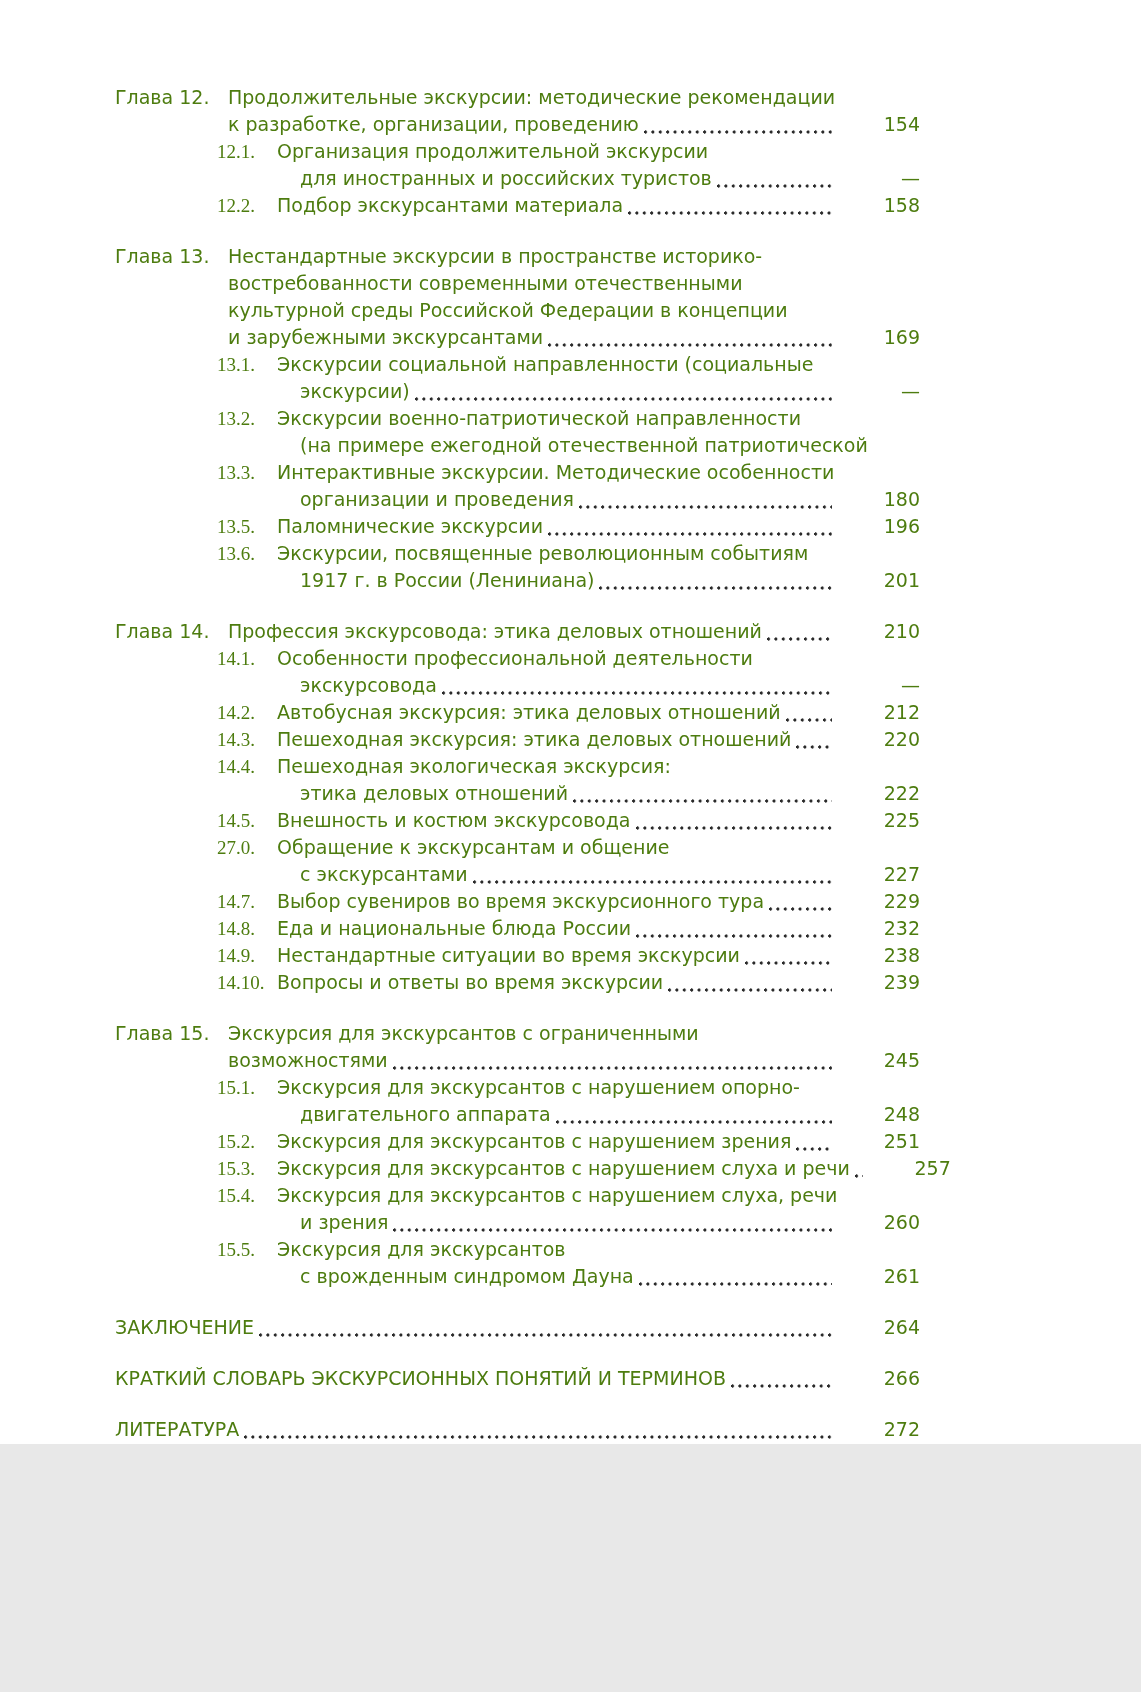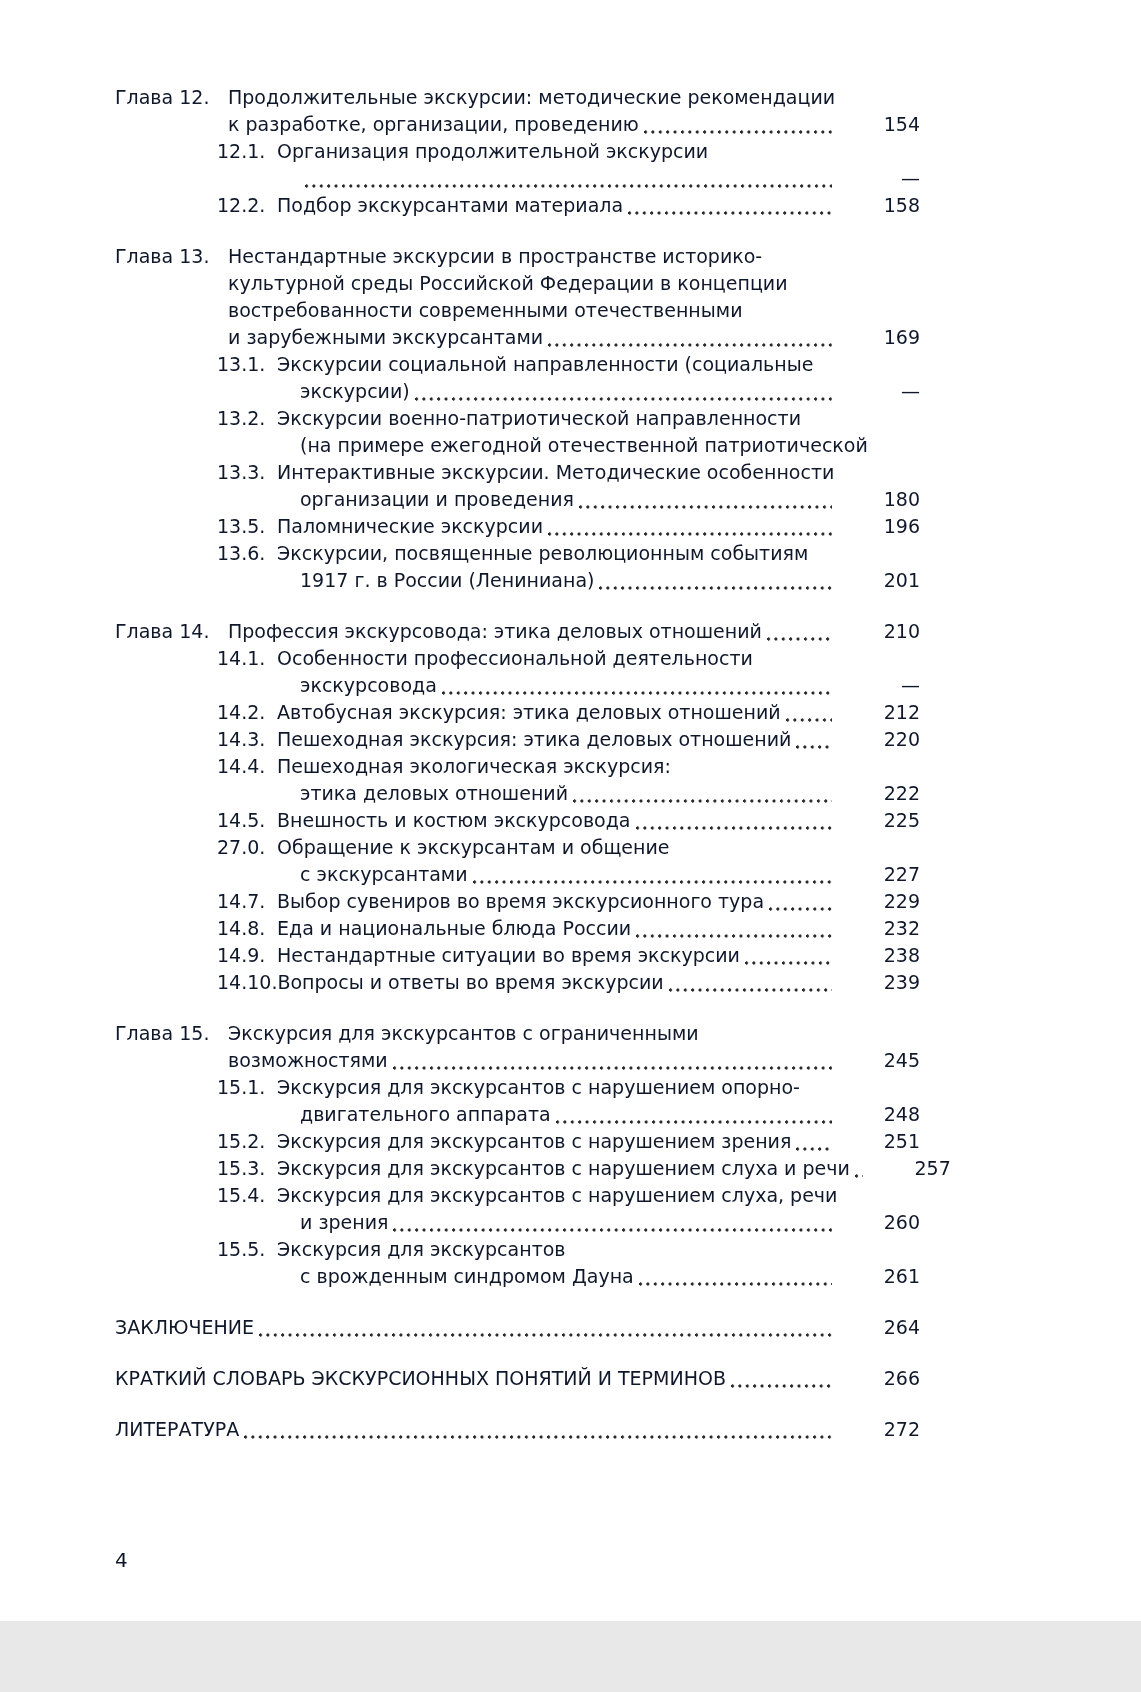--- a/index.html
+++ b/index.html
@@ -4,24 +4,24 @@
 <title>Document page</title>
 <style>
   html, body {
     margin: 0;
     padding: 0;
     background: #e8e8e8;
   }
   .page {
     position: relative;
     width: 1141px;
-    height: 1621px;
+    height: 1444px;
     margin: 0 auto;
     background: #ffffff;
-    color: #0f172a;
+    color: #4d7c0f;
     font-family: "DejaVu Sans", "Liberation Sans", sans-serif;
     font-size: 19px;
     overflow: hidden;
   }
   .toc {
     position: absolute;
     top: 84px;
     left: 115px;
     width: 805px;
   }
@@ -42,20 +42,21 @@
     white-space: nowrap;
   }
   .entry.chapter .line.wrap { padding-left: 113px; }
 
   
   .entry.section { padding-left: 102px; }
   .entry.section .label {
     flex: none;
     min-width: 60px;
     white-space: nowrap;
+    font-family: Liberation Serif, serif;
   }
   .entry.section .line.wrap { padding-left: 83px; }
 
   
   .leader {
     flex: 1 1 auto;
     min-width: 10px;
     position: relative;
     margin-left: 3px;
   }
@@ -102,42 +103,43 @@
           <span class="leader"></span>
           <span class="pagenum">154</span>
         </div>
       </div>
       <div class="entry section">
         <div class="line first">
           <span class="label">12.1.</span>
           <span class="text">Организация продолжительной экскурсии</span>
         </div>
         <div class="line wrap">
+          <span class="text">для иностранных и российских туристов</span>
           <span class="leader"></span>
           <span class="pagenum">—</span>
         </div>
       </div>
       <div class="entry section">
         <div class="line first">
           <span class="label">12.2.</span>
           <span class="text">Подбор экскурсантами материала</span>
           <span class="leader"></span>
           <span class="pagenum">158</span>
         </div>
       </div>
       <div class="entry chapter">
         <div class="line first">
           <span class="label">Глава 13.</span>
           <span class="text">Нестандартные экскурсии в пространстве историко-</span>
         </div>
         <div class="line wrap">
+          <span class="text">востребованности современными отечественными</span>
+        </div>
+        <div class="line wrap">
           <span class="text">культурной среды Российской Федерации в концепции</span>
-        </div>
-        <div class="line wrap">
-          <span class="text">востребованности современными отечественными</span>
         </div>
         <div class="line wrap">
           <span class="text">и зарубежными экскурсантами</span>
           <span class="leader"></span>
           <span class="pagenum">169</span>
         </div>
       </div>
       <div class="entry section">
         <div class="line first">
           <span class="label">13.1.</span>

